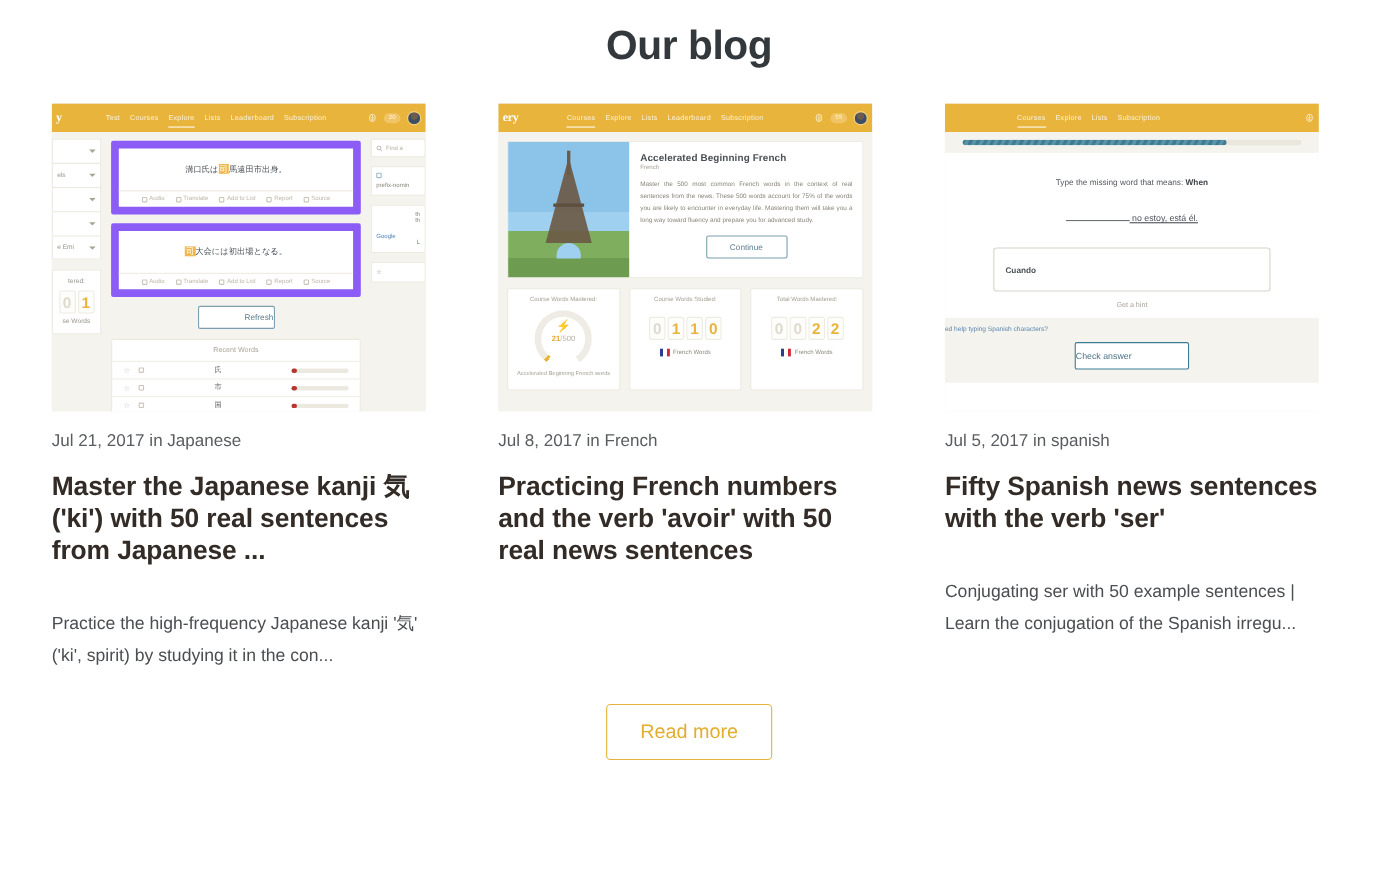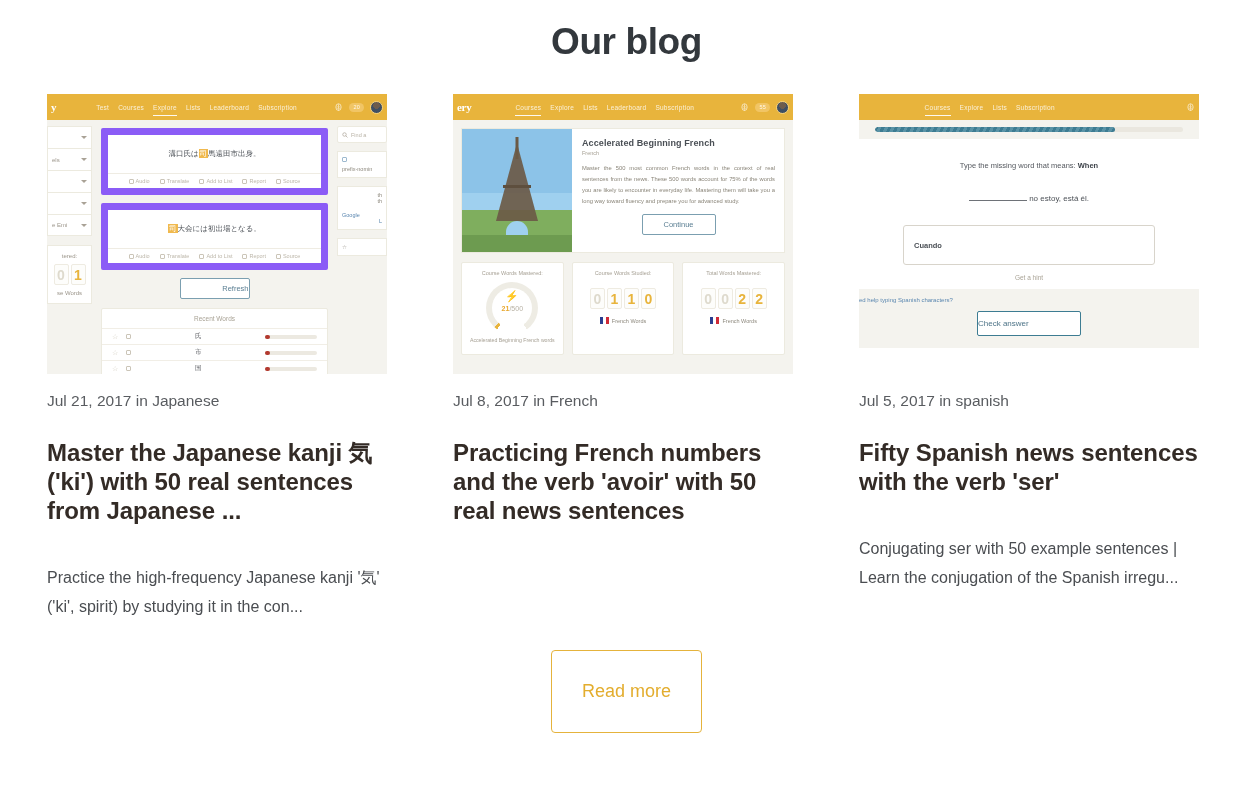--- a/index.html
+++ b/index.html
@@ -192,21 +192,21 @@
   
   .s3 { background: #fff; }
   .s3 .prog-wrap { background: #f4f3ee; padding: 7px 16px; }
   .s3 .prog { height: 5px; border-radius: 3px; background: #eae7df; position: relative; overflow: hidden; }
   .s3 .prog > i {
     position: absolute; left: 0; top: 0; bottom: 0; width: 78%; border-radius: 3px;
     background: repeating-linear-gradient(115deg, #3d7c92 0 3px, #5a93a6 3px 6px);
   }
   .s3 .q { text-align: center; font-size: 7.5px; color: #55595f; margin-top: 22px; }
   .s3 .q b { color: #3e434a; }
-  .s3 .sent { text-align: center; font-size: 8px; color: #4c5157; margin-top: 24px; }
+  .s3 .sent { text-align: center; font-size: 8px; color: #4c5157; margin-top: 24px; text-decoration: underline; }
   .s3 .blank { border-bottom: 1px solid #6e7278; display: inline-block; width: 58px; }
   .s3 .field {
     margin: 22px auto 0 auto; width: 252px; height: 40px; border: 1px solid #d8d4cb;
     border-radius: 3px; display: flex; align-items: center; padding: 0 10px;
     font-size: 7.5px; color: #4b5056; font-weight: 600; background: #fff;
   }
   .s3 .hint { text-align: center; font-size: 6.5px; color: #a9a396; margin-top: 9px; }
   .s3 .foot { background: #f4f3ee; margin-top: 8px; padding: 8px 0 12px 0; }
   .s3 .help { font-size: 6px; color: #5b87b0; padding-left: 0; }
   .s3 .check {
@@ -214,31 +214,31 @@
     color: #4e7488; border: 1px solid #3d7c92; background: #fff; padding: 7px 0; border-radius: 2px;
   }
 
   
   .meta {
     font-size: 15.5px; color: #595c60; margin-top: 17px; line-height: 1.3;
     font-weight: 400;
   }
   .title {
     font-size: 24px; font-weight: 700; color: #332b26; line-height: 1.22;
-    margin-top: 26px; letter-spacing: -0.1px;
+    margin-top: 16px; letter-spacing: -0.1px;
   }
   .excerpt {
     font-size: 16px; color: #4a4d51; line-height: 1.82; margin-top: 38px;
   }
 
   
   .more-wrap { display: flex; justify-content: center; margin-top: 28px; }
   .read-more {
     border: 1px solid #e5b33c; color: #e3ad2e; background: #fff;
-    font-size: 18px; padding: 30px 30px; border-radius: 4px; cursor: pointer;
+    font-size: 18px; padding: 14px 30px; border-radius: 4px; cursor: pointer;
     font-family: "Liberation Sans", sans-serif;
   }
 </style>
 </head>
 <body>
 
 <div class="page">
 
   <h1 class="page-title">Our blog</h1>
 

